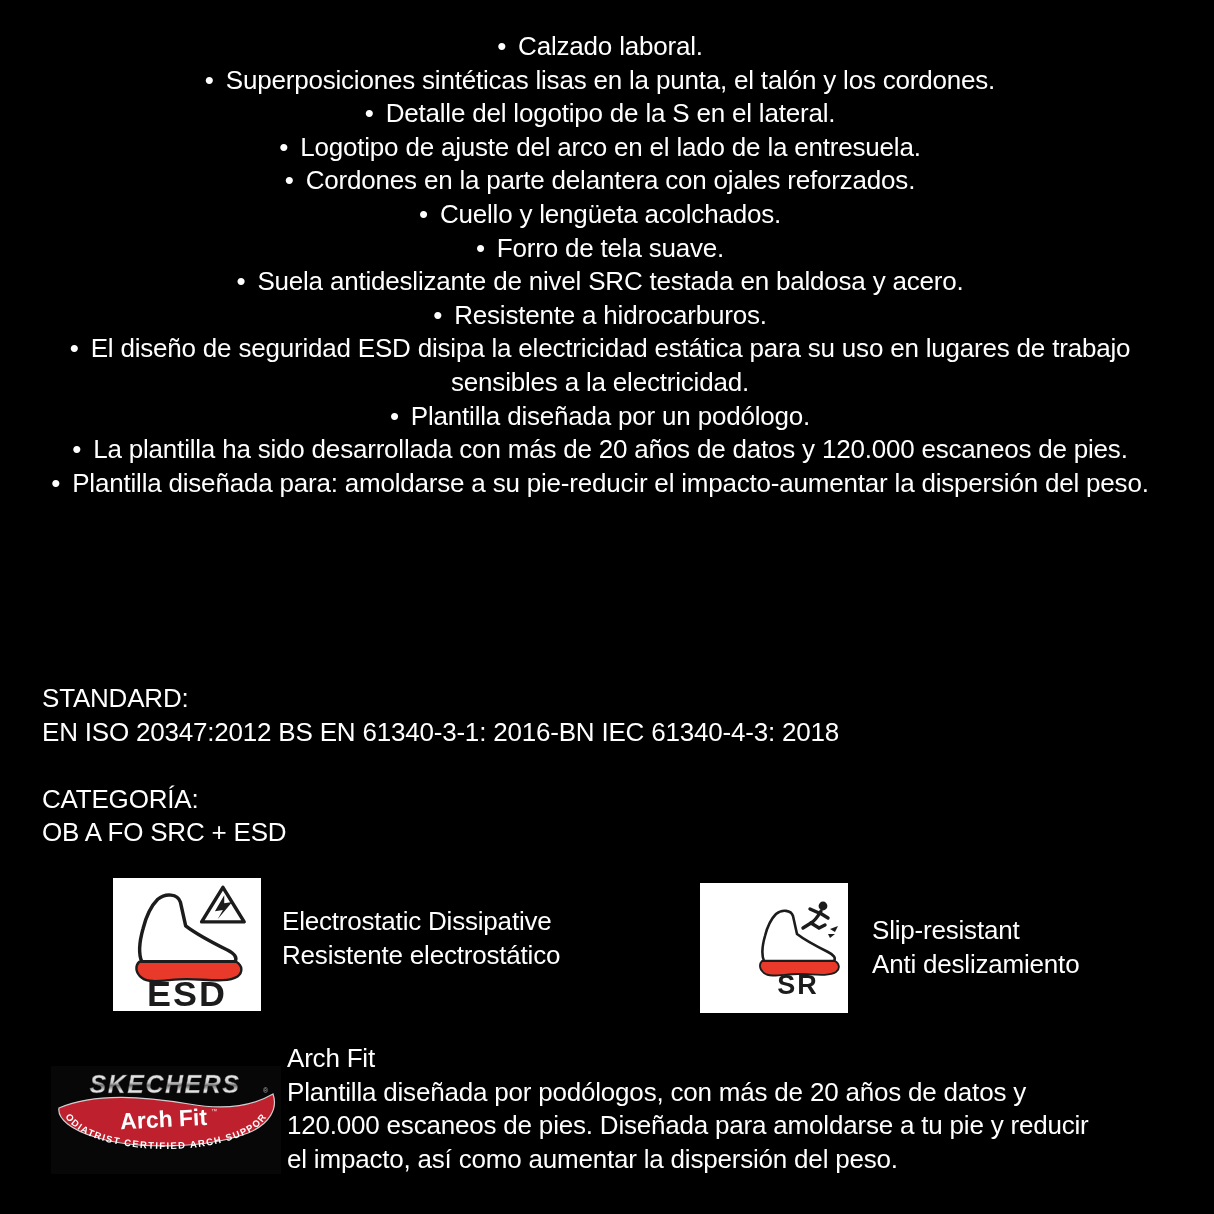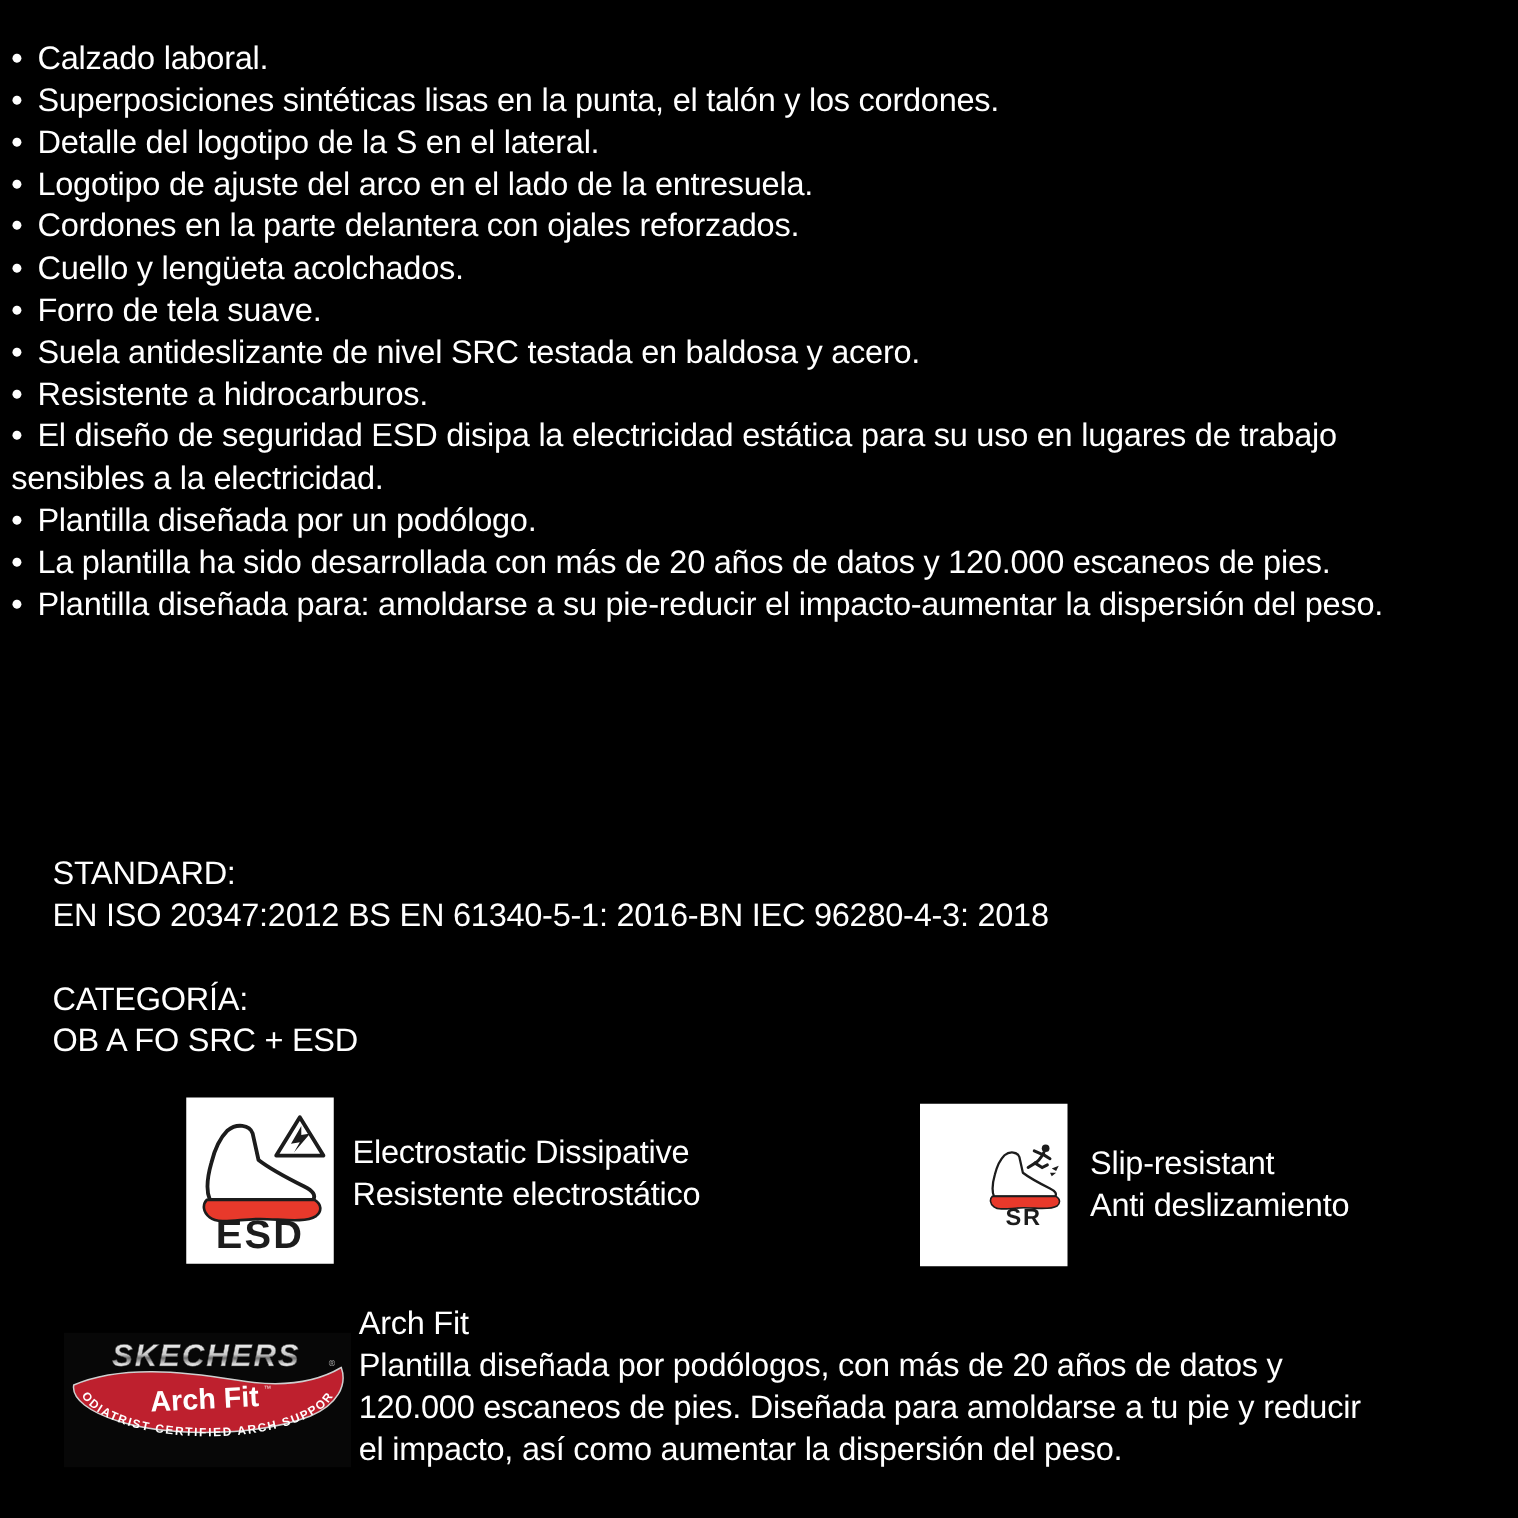--- a/index.html
+++ b/index.html
@@ -15,28 +15,28 @@
     width:1214px;height:1214px;overflow:hidden;
     font-family:"Liberation Sans","DejaVu Sans",sans-serif;
     color:var(--text);
     -webkit-font-smoothing:antialiased;
   }
   .page{position:relative;width:1214px;height:1214px;background:var(--background);}
 
   .text-block{
     font-size:26px;line-height:33.6px;letter-spacing:-0.2px;font-weight:400;
   }
-  #features{position:absolute;left:9px;top:30px;width:1156px;}
+  #features{position:absolute;left:22px;top:30px;width:1156px;text-align:center;}
   .feature{min-height:33.6px;}
 
   #standards{position:absolute;left:22px;top:682px;width:1156px;margin-left:20px;}
   .gap-line{height:33.6px;}
 
   .icon-box{
-    position:absolute;width:118px;height:133px;background:#ffffff;margin-left:36px;
+    position:absolute;width:148px;height:133px;background:#ffffff;
   }
   #esd-box{left:113px;top:878px;}
   #sr-box{left:700px;top:883px;height:130px;padding-left:48px;}
   .icon-box svg{display:block;width:100%;height:100%;}
 
   .badge-label{position:absolute;}
   #esd-label{left:282px;top:905px;}
   #sr-label{left:872px;top:914px;}
 
   #archfit-logo{position:absolute;left:51px;top:1066px;width:230px;height:108px;}
@@ -60,21 +60,21 @@
       <div class="feature">•&nbsp; Suela antideslizante de nivel SRC testada en baldosa y acero.</div>
       <div class="feature">•&nbsp; Resistente a hidrocarburos.</div>
       <div class="feature">•&nbsp; El diseño de seguridad ESD disipa la electricidad estática para su uso en lugares de trabajo sensibles a la electricidad.</div>
       <div class="feature">•&nbsp; Plantilla diseñada por un podólogo.</div>
       <div class="feature">•&nbsp; La plantilla ha sido desarrollada con más de 20 años de datos y 120.000 escaneos de pies.</div>
       <div class="feature">•&nbsp; Plantilla diseñada para: amoldarse a su pie-reducir el impacto-aumentar la dispersión del peso.</div>
     </div>
 
   <div class="text-block" id="standards">
     <div>STANDARD:</div>
-    <div>EN ISO 20347:2012 BS EN 61340-5-1: 2016-BN IEC 96280-4-3: 2018</div>
+    <div>EN ISO 20347:2012 BS EN 61340-3-1: 2016-BN IEC 61340-4-3: 2018</div>
     <div class="gap-line"></div>
     <div>CATEGORÍA:</div>
     <div>OB A FO SRC + ESD</div>
   </div>
 
   <div class="icon-box" id="esd-box">
     <svg viewBox="0 0 100 100" xmlns="http://www.w3.org/2000/svg">
       <defs>
         <g id="boot-art">
           <path d="M28,16 C34,11 43,12 45,18 L49,36 C58,43 70,49 80,54 C86,57 88,60 86,63 L16,63 C13,56 15,45 17,38 C19,30 23,21 28,16 Z" style="fill:#ffffff;stroke:var(--icon-ink);stroke-width:2.6;stroke-linejoin:round;"></path>

